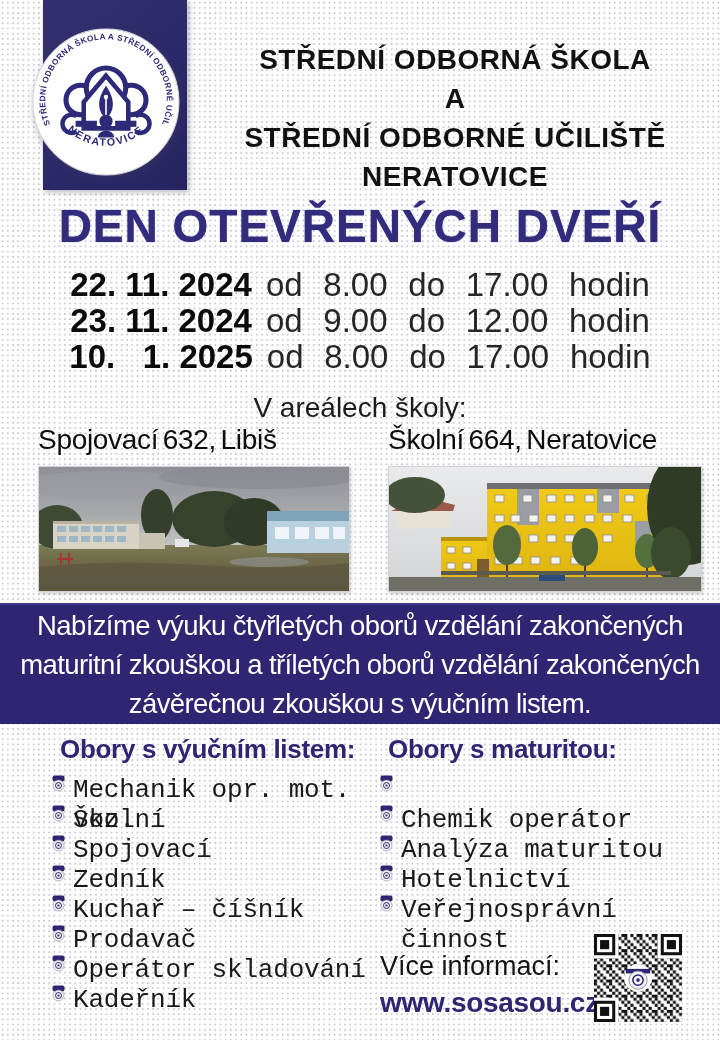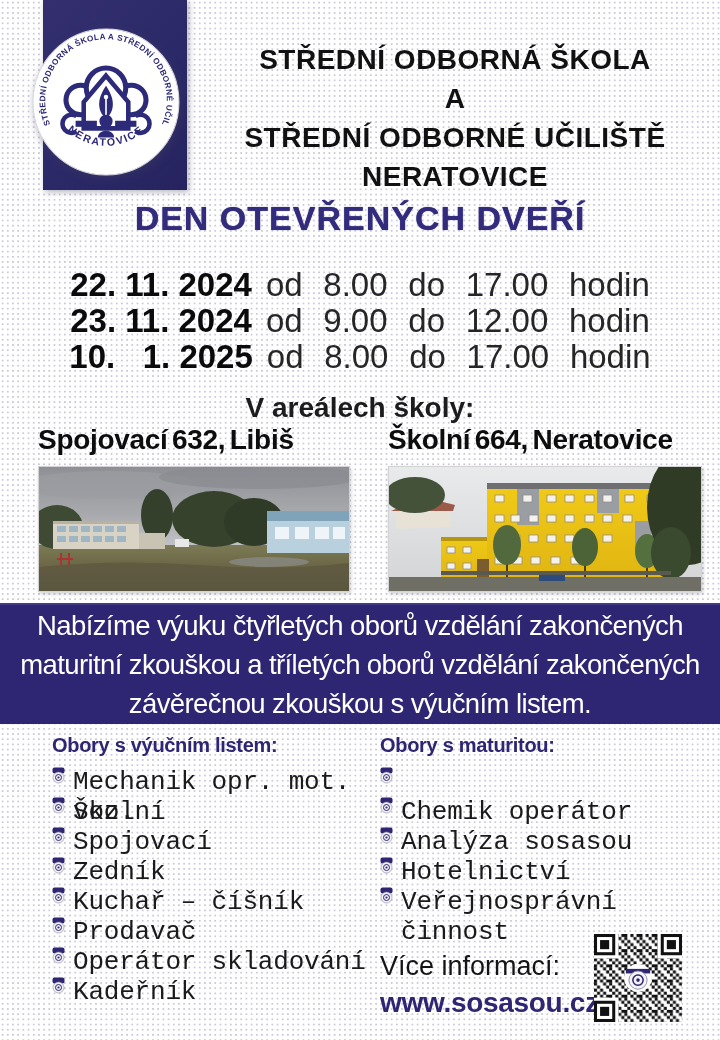--- a/index.html
+++ b/index.html
@@ -14,48 +14,48 @@
   .navy-bar{position:absolute;left:43px;top:0;width:144px;height:190px;
     background:linear-gradient(135deg,#34306f 0%,#2c2969 55%,#262360 100%);
     box-shadow:2px 2px 6px rgba(40,40,70,.35);}
   
   .logo{position:absolute;left:30px;top:26px;width:152px;height:152px;filter:drop-shadow(2px 3px 4px rgba(60,60,90,.45));}
   
   .school-name{position:absolute;left:205px;top:40px;width:500px;text-align:center;
     color:#111;font-weight:bold;font-size:28px;line-height:39px;letter-spacing:.5px;}
   
   .title{position:absolute;left:0;top:199px;width:720px;text-align:center;
-    color:#332c7d;font-weight:900;font-size:34px;letter-spacing:1px;
+    color:#332c7d;font-weight:900;font-size:46px;letter-spacing:1px;
     text-shadow:0 0 1px #332c7d;}
   
   .schedule{position:absolute;left:0;top:267px;width:720px;}
   .schedule-row{display:flex;justify-content:center;align-items:baseline;gap:14px;
     font-size:33px;line-height:36px;color:#222;}
   .schedule-row .date{font-weight:bold;color:#0b0b0b;white-space:pre;}
   .schedule-row .time{word-spacing:.35em;color:#262626;}
   
   .areas-heading{position:absolute;left:0;top:392px;width:720px;text-align:center;
-    font-size:28px;color:#1c1c1c;font-weight:bold;}
-  .address{position:absolute;top:424px;font-size:28px;font-weight:bold;color:#0d0d0d;
+    font-size:28px;color:#1c1c1c;}
+  .address{position:absolute;top:424px;font-size:28px;font-weight:normal;color:#0d0d0d;
     word-spacing:-3px;letter-spacing:-.3px;}
   .address.left{left:38px;}
   .address.right{left:388px;}
   
   .photo{position:absolute;top:466px;height:124px;border:1px solid #d2d2d2;
     box-shadow:1px 2px 4px rgba(0,0,0,.18);background:#bbb;}
   .photo.left{left:38px;width:310px;}
   .photo.right{left:388px;width:312px;}
   .photo svg{display:block;width:100%;height:100%;}
   
   .banner{position:absolute;left:0;top:603px;width:720px;height:119px;
     background:#2e2573;border-top:2px solid #413a87;
     display:flex;flex-direction:column;justify-content:center;align-items:center;}
   .banner div{color:#fff;font-size:27.5px;line-height:39px;letter-spacing:-.6px;white-space:nowrap;}
   
-  .col-heading{font-weight:bold;color:#2e2573;font-size:20px;letter-spacing:-.3px;}
+  .col-heading{font-weight:bold;color:#2e2573;font-size:26px;letter-spacing:-.3px;margin-left:8px;}
   .col{position:absolute;top:734px;}
   .col.left{left:52px;width:320px;}
   .col.right{left:380px;width:330px;}
   .prog-list{margin:10px 0 0 0;padding:0;list-style:none;}
   .prog-list li{display:flex;align-items:flex-start;gap:8px;height:30px;
     font-size:26px;color:#1a1a1a;letter-spacing:-.2px;font-family:Liberation Mono, monospace;}
   .bullet{flex:0 0 13px;width:13px;height:17px;}
   
   .more-info{position:absolute;left:380px;top:951px;font-size:27px;color:#141414;}
   .website{position:absolute;left:380px;top:987px;font-size:28px;font-weight:bold;
@@ -373,21 +373,21 @@
           </svg>
         <span>Chemik operátor</span>
       </li>
       <li>
         <svg class="bullet" viewBox="0 0 13 17">
             <rect x="0.5" y="0.5" width="12" height="6" rx="2" fill="#2e2573"></rect>
             <circle cx="6.5" cy="10.5" r="5.5" fill="#f1f1f6" stroke="#8a8a9e" stroke-width="0.6"></circle>
             <circle cx="6.5" cy="10.5" r="3" fill="none" stroke="#2e2573" stroke-width="1"></circle>
             <circle cx="6.5" cy="10.5" r="1.1" fill="#2e2573"></circle>
           </svg>
-        <span>Analýza sosasou</span>
+        <span>Analýza maturitou</span>
       </li>
       <li>
         <svg class="bullet" viewBox="0 0 13 17">
             <rect x="0.5" y="0.5" width="12" height="6" rx="2" fill="#2e2573"></rect>
             <circle cx="6.5" cy="10.5" r="5.5" fill="#f1f1f6" stroke="#8a8a9e" stroke-width="0.6"></circle>
             <circle cx="6.5" cy="10.5" r="3" fill="none" stroke="#2e2573" stroke-width="1"></circle>
             <circle cx="6.5" cy="10.5" r="1.1" fill="#2e2573"></circle>
           </svg>
         <span>Hotelnictví</span>
       </li>

